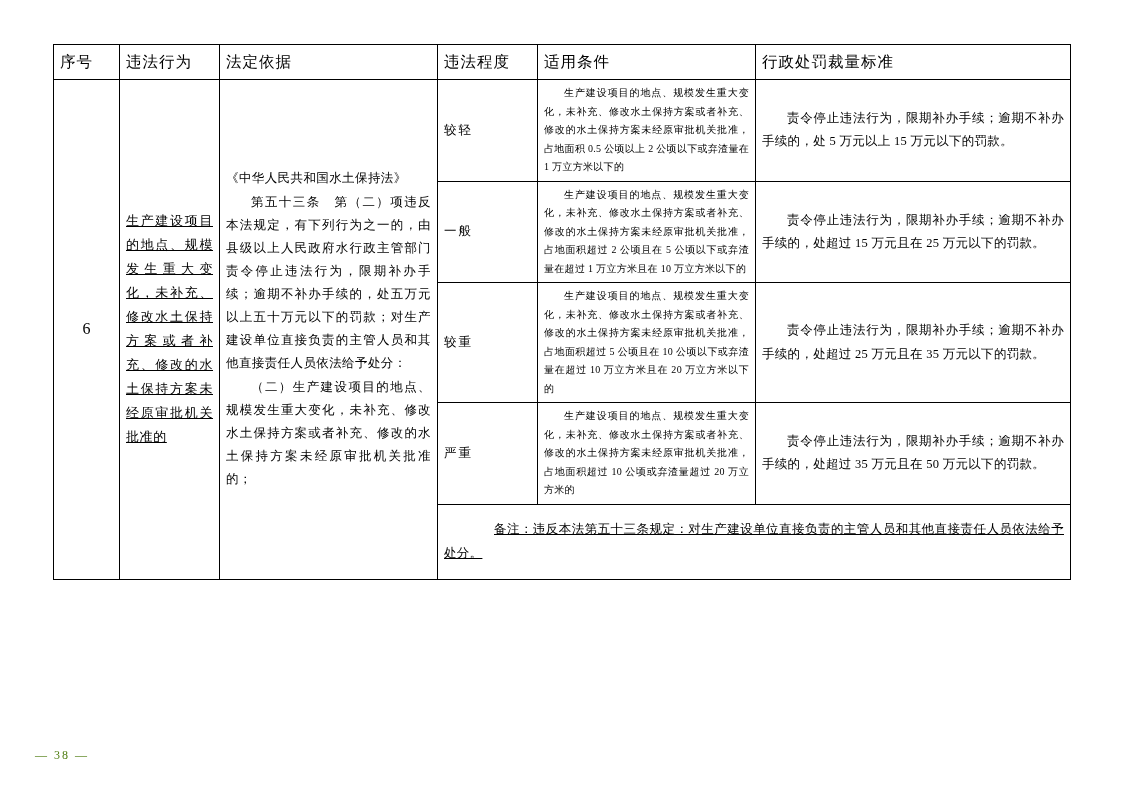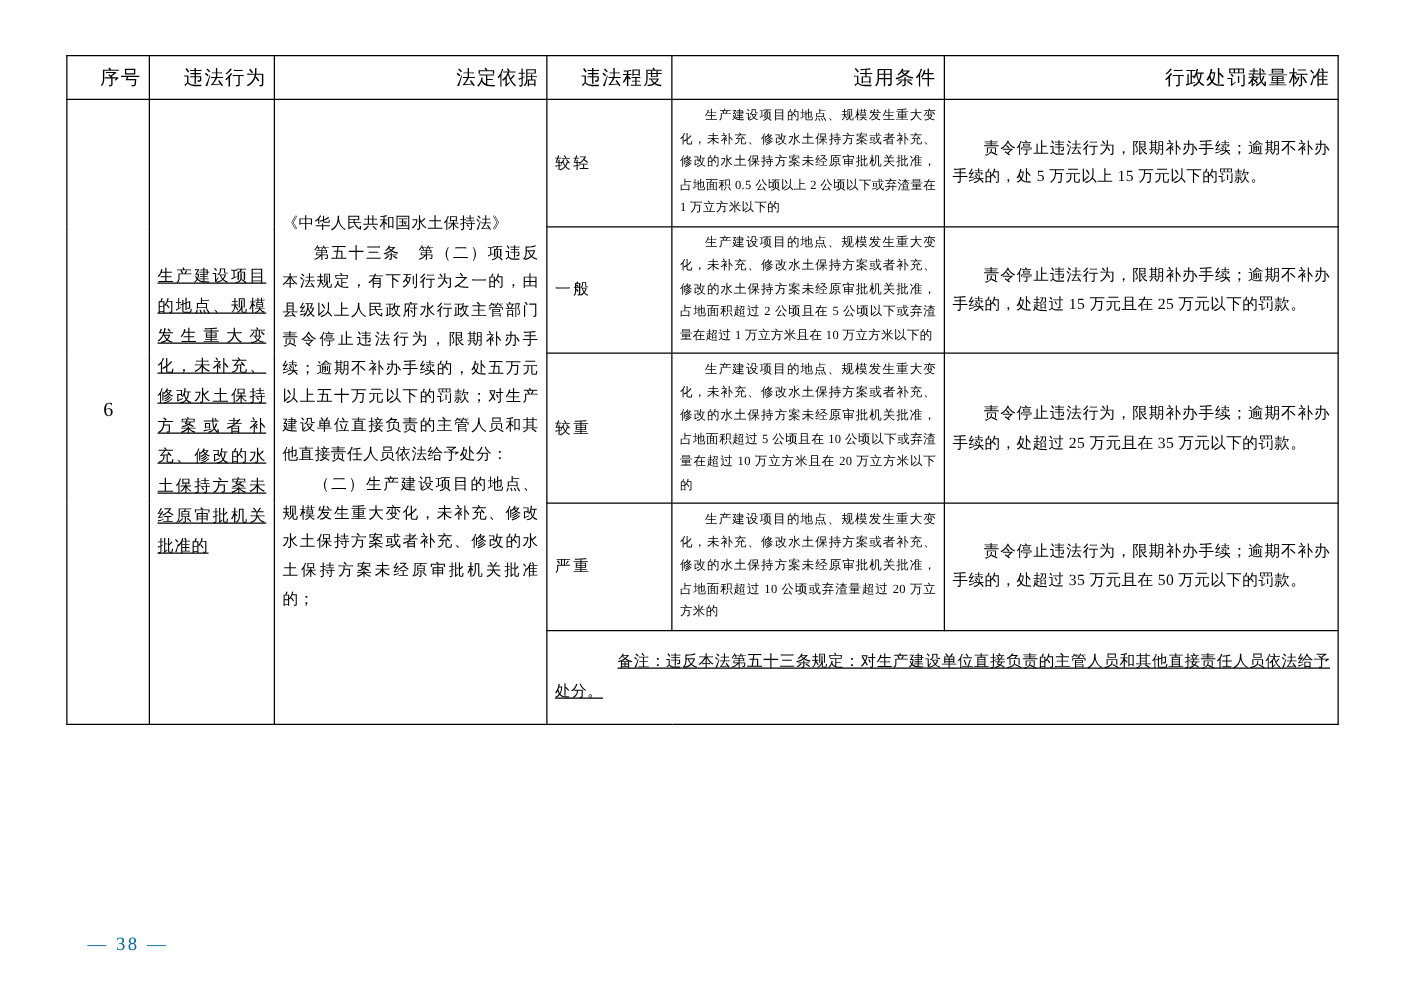--- a/index.html
+++ b/index.html
@@ -29,21 +29,21 @@
     border-collapse: collapse;
     table-layout: fixed;
   }
   table.reg td, table.reg th {
     border: 1px solid #000000;
     vertical-align: middle;
     padding: 4px 6px;
     font-weight: normal;
   }
   thead th {
-    text-align: right;
+    text-align: left;
     font-size: 15.5px;
     font-weight: bold;
     height: 26px;
     letter-spacing: 1px;
   }
   .col-no    { width: 66px; }
   .col-act   { width: 100px; }
   .col-basis { width: 218px; }
   .col-deg   { width: 100px; }
   .col-cond  { width: 218px; }
@@ -107,26 +107,26 @@
     text-align: justify;
     letter-spacing: 0.3px;
     vertical-align: middle;
     padding: 10px 10px;
     text-indent: 4em;
     height: 66px;
     text-decoration: underline;
   }
   .page-number {
     position: absolute;
-    left: 70px;
+    left: 35px;
     top: 748px;
     width: 120px;
-    font-size: 15px;
+    font-size: 12px;
     letter-spacing: 2px;
-    color: #0369a1;
+    color: #4d7c0f;
   }
 </style>
 </head>
 <body>
 
 <div class="page">
 
   <table class="reg">
     <colgroup>
       <col class="col-no">

